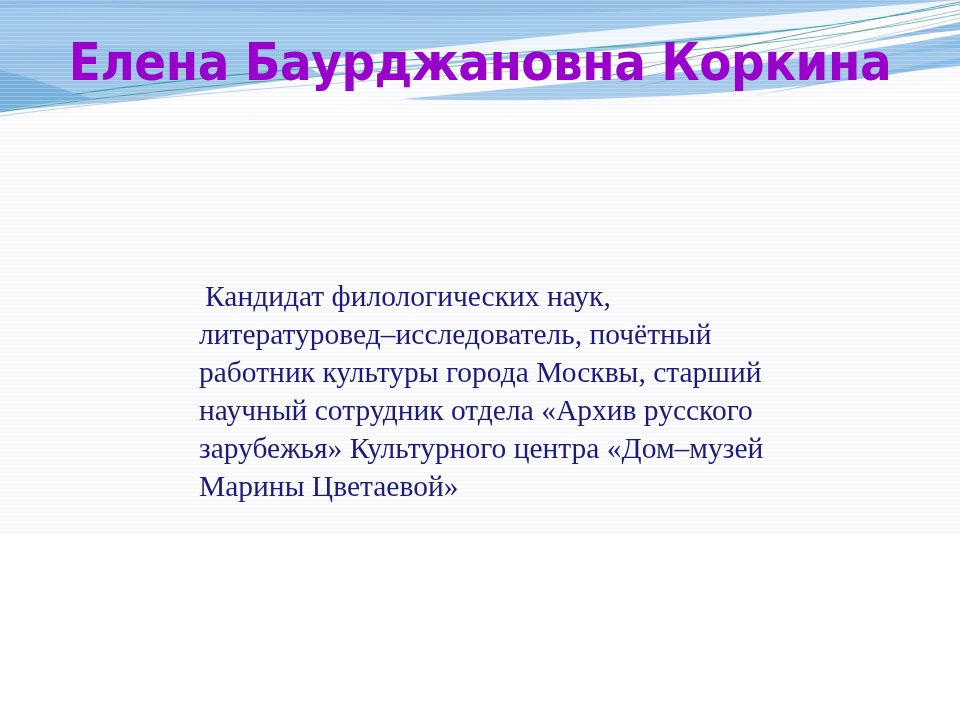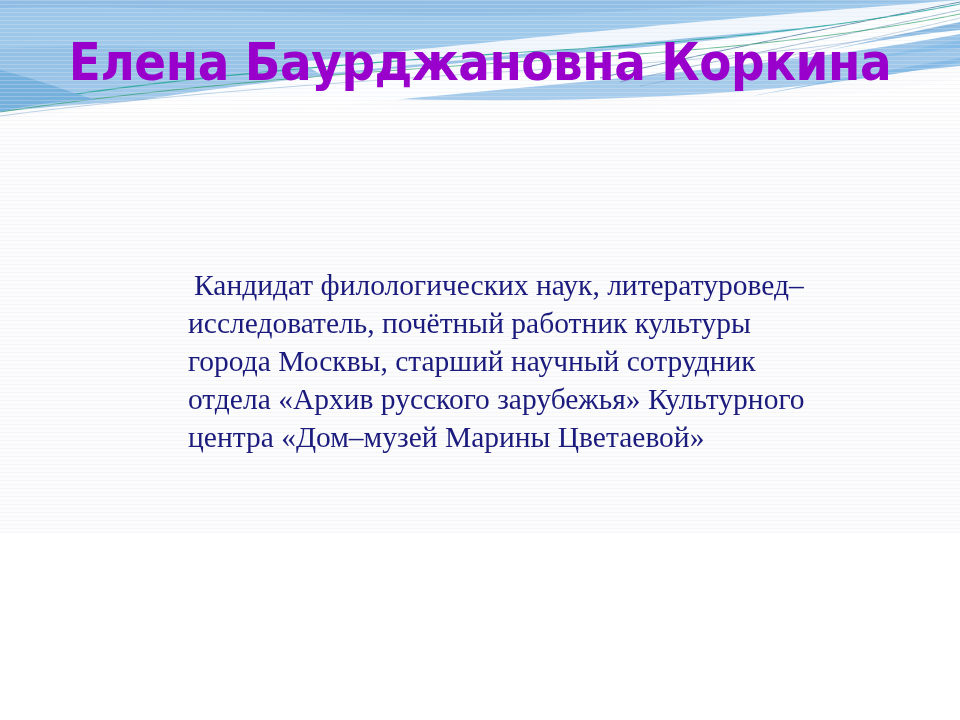--- a/index.html
+++ b/index.html
@@ -66,21 +66,21 @@
 
   .body-block {
     position: absolute;
     left: 160px;
     top: 262px;
     width: 650px;
     z-index: 4;
   }
 
   .body-paragraph {
-    margin: 4px;
+    margin: 15px;
     font-family: "Liberation Serif", "DejaVu Serif", serif;
     font-size: 29.5px;
     line-height: 38px;
     color: #1b1b7d;
     text-indent: 6px;
     padding-left: 24px;
     text-align: left;
   }
 </style>
 </head>

